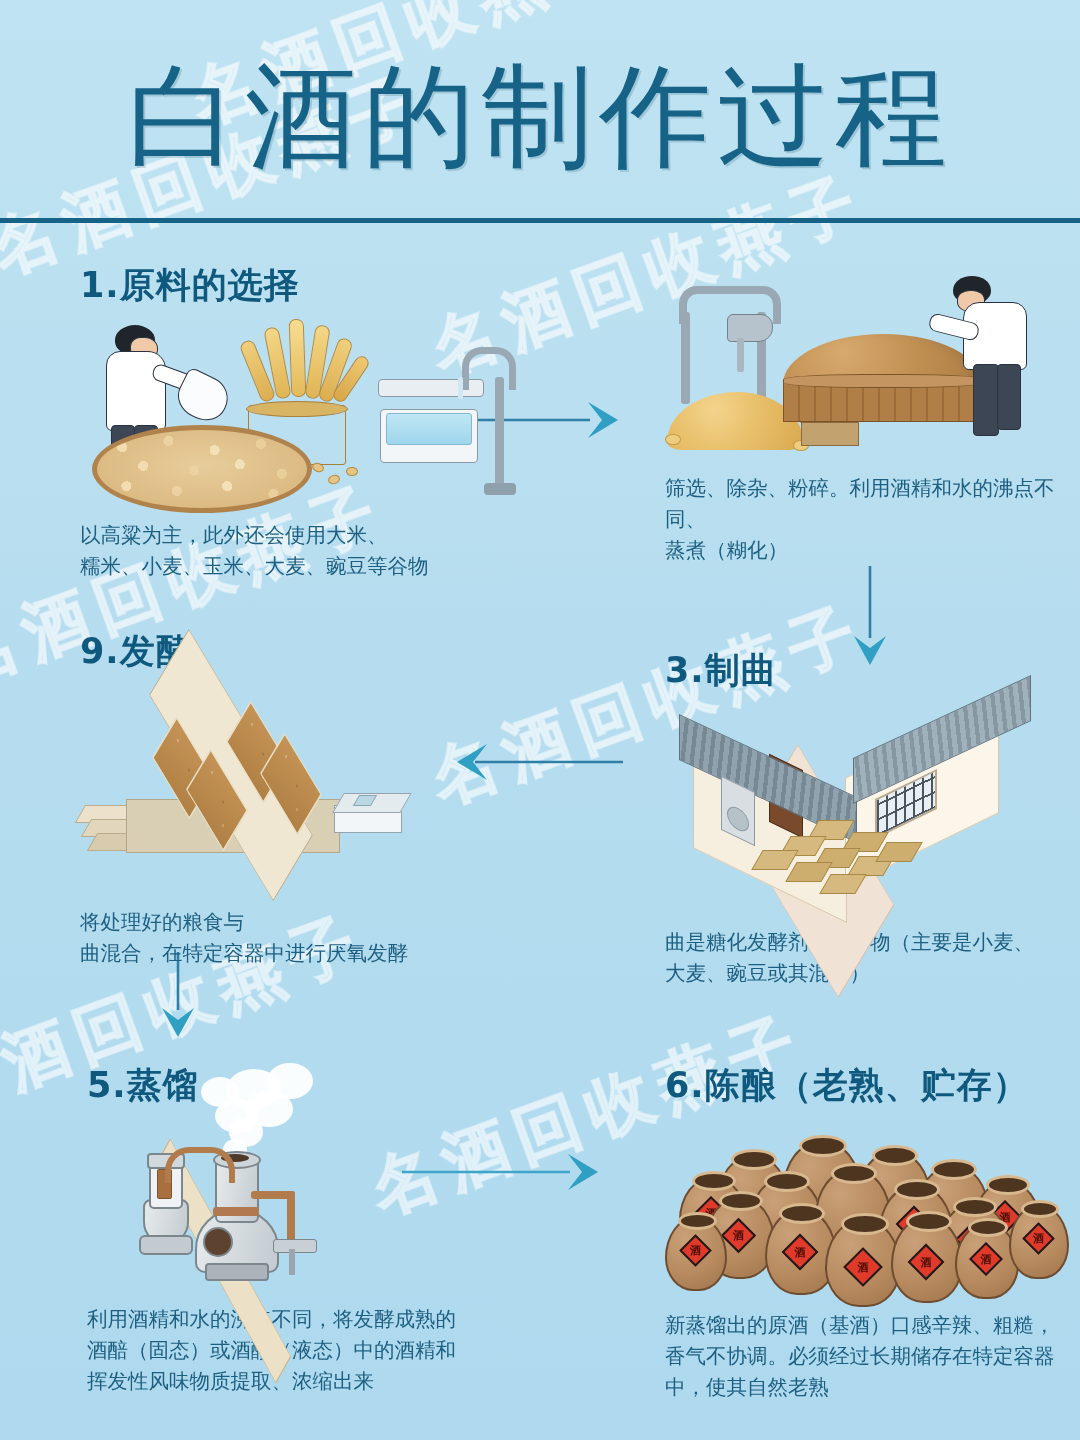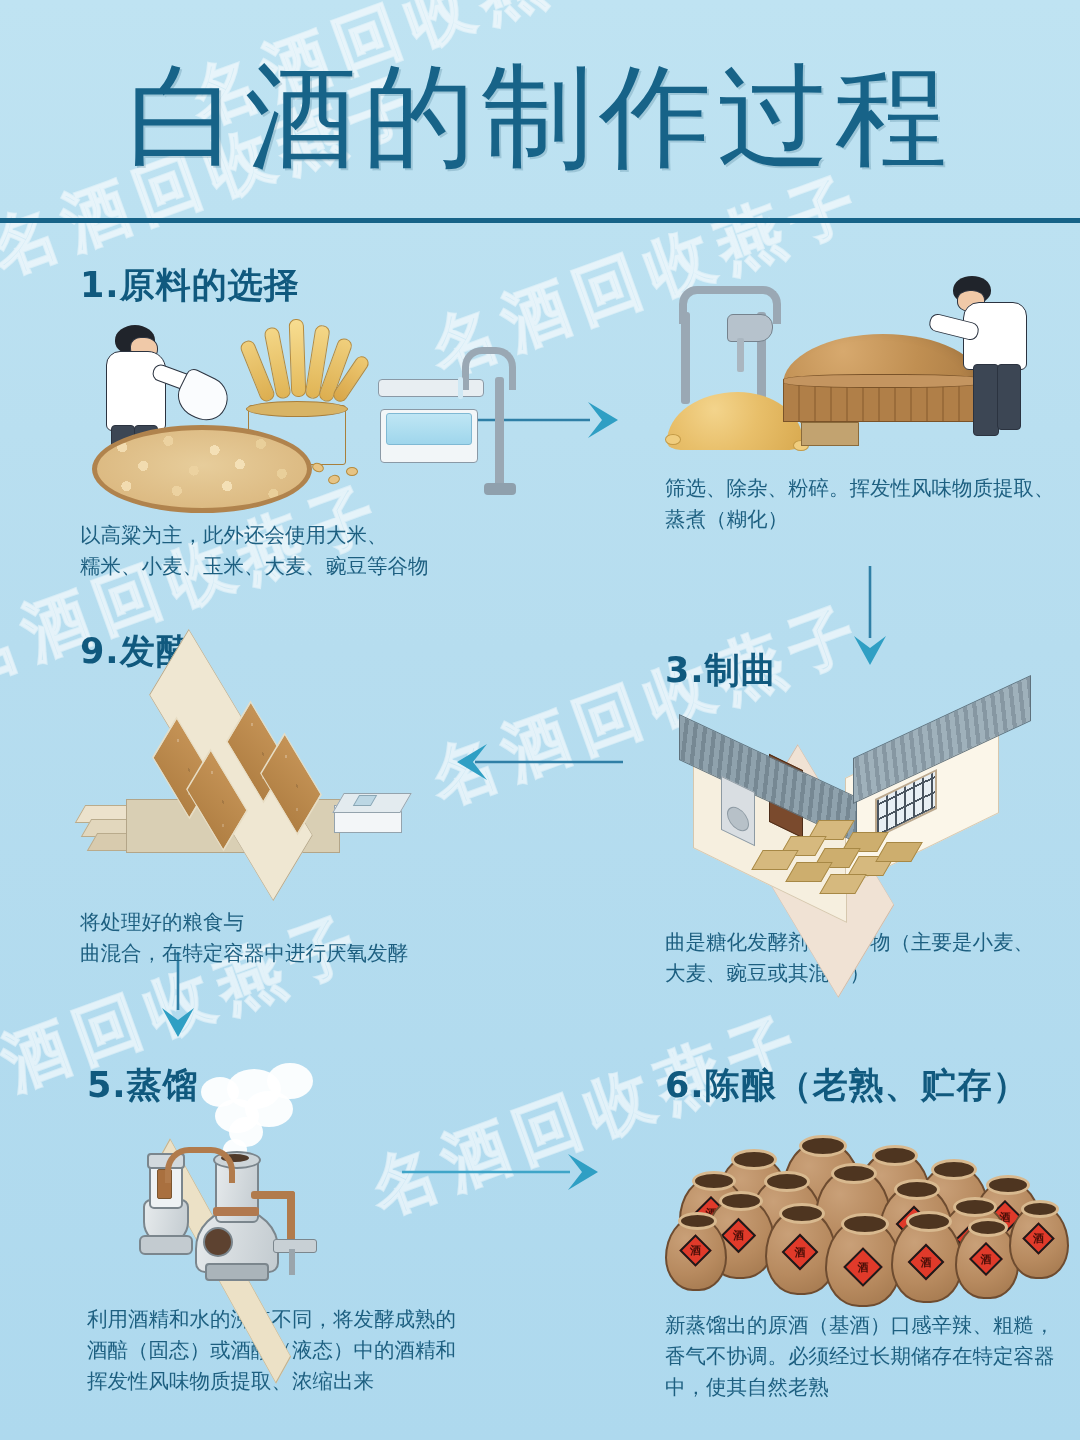--- a/index.html
+++ b/index.html
@@ -277,21 +277,21 @@
       <div>
         <div class="abs w-head" style="left:288px; top:2px; width:38px; height:28px;"></div>
         <div class="abs w-face" style="left:292px; top:16px; width:26px; height:20px; border-radius:45%; border:1.4px solid #2b3340;"></div>
         <div class="abs w-coat" style="left:298px; top:28px; width:62px; height:66px; border-radius:16px 14px 6px 6px;"></div>
         <div class="abs w-coat" style="left:264px; top:44px; width:48px; height:16px; border-radius:8px; transform:rotate(14deg);"></div>
         <div class="abs w-pant" style="left:308px; top:90px; width:24px; height:70px; border-radius:4px;"></div>
         <div class="abs w-pant" style="left:332px; top:90px; width:22px; height:64px; border-radius:4px;"></div>
       </div>
     </div>
 
-    <div class="step-cap" style="margin-top:14px;">筛选、除杂、粉碎。挥发性风味物质提取、
+    <div class="step-cap" style="margin-top:14px;">筛选、除杂、粉碎。利用酒精和水的沸点不同、
 蒸煮（糊化）</div>
   </div>
 
   <div class="arrow-v" style="left:848px; top:566px;">
     <svg width="44" height="100" viewBox="0 0 44 100">
       <line x1="22" y1="0" x2="22" y2="72" stroke="#2f7fa6" stroke-width="2.6"></line>
       <path d="M6 70 L22 99 L38 70 L22 82 Z" fill="#2f9fc4"></path>
     </svg>
   </div>
 

